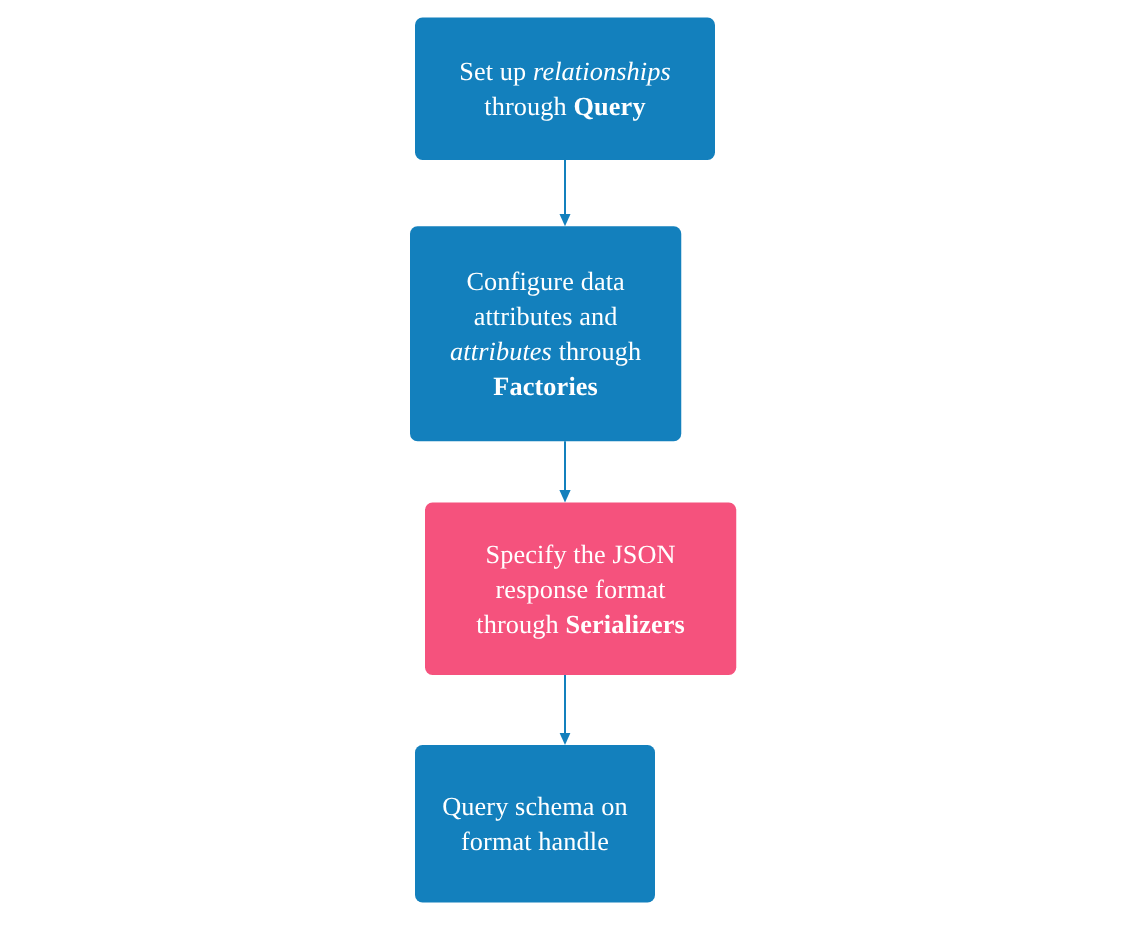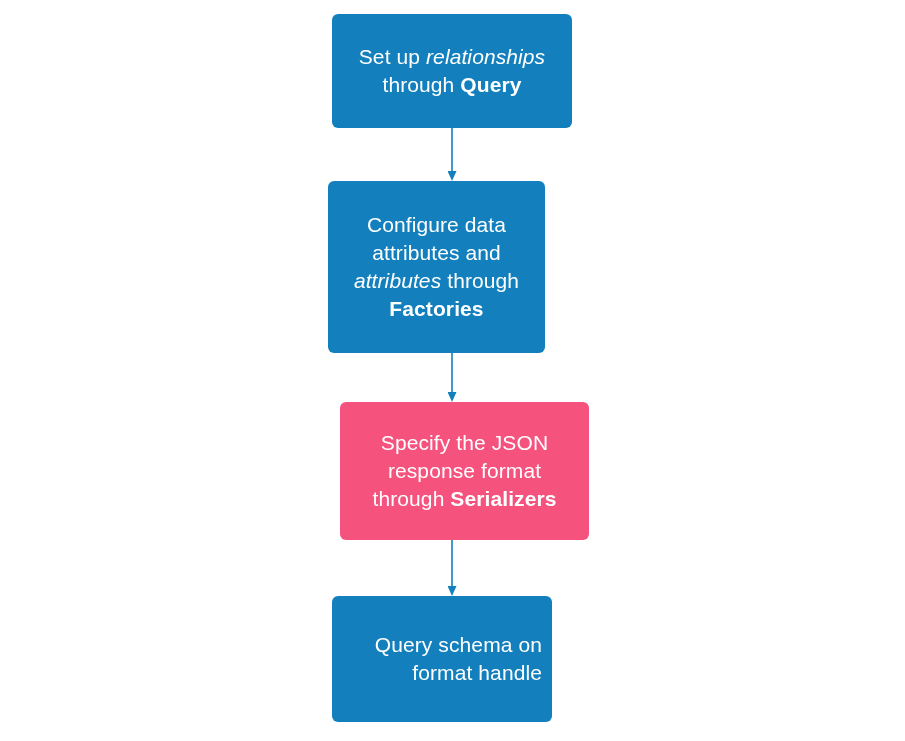--- a/index.html
+++ b/index.html
@@ -26,21 +26,21 @@
     position: absolute;
     box-sizing: border-box;
     border-radius: 6px;
     display: flex;
     align-items: center;
     justify-content: center;
     text-align: center;
     color: #ffffff;
     font-size: 21px;
     line-height: 28px;
-    font-family: Liberation Sans, sans-serif;
+    font-family: Liberation Serif, serif;
     padding: 6px 10px;
     letter-spacing: 0.1px;
   }
 
   .node .node-text {
     display: block;
     width: 100%;
   }
 
   .node em {
@@ -65,23 +65,22 @@
   }
   #node-serializers {
     left: 328px;
     top: 402px;
     width: 249px;
     height: 138px;
   }
   #node-query {
     left: 332px;
     top: 596px;
-    width: 220px;
+    width: 192px;
     height: 126px;
-    text-align: right;
   }
 
   
   .connector {
     position: absolute;
     left: 0;
     top: 0;
     width: 905px;
     height: 741px;
     pointer-events: none;

